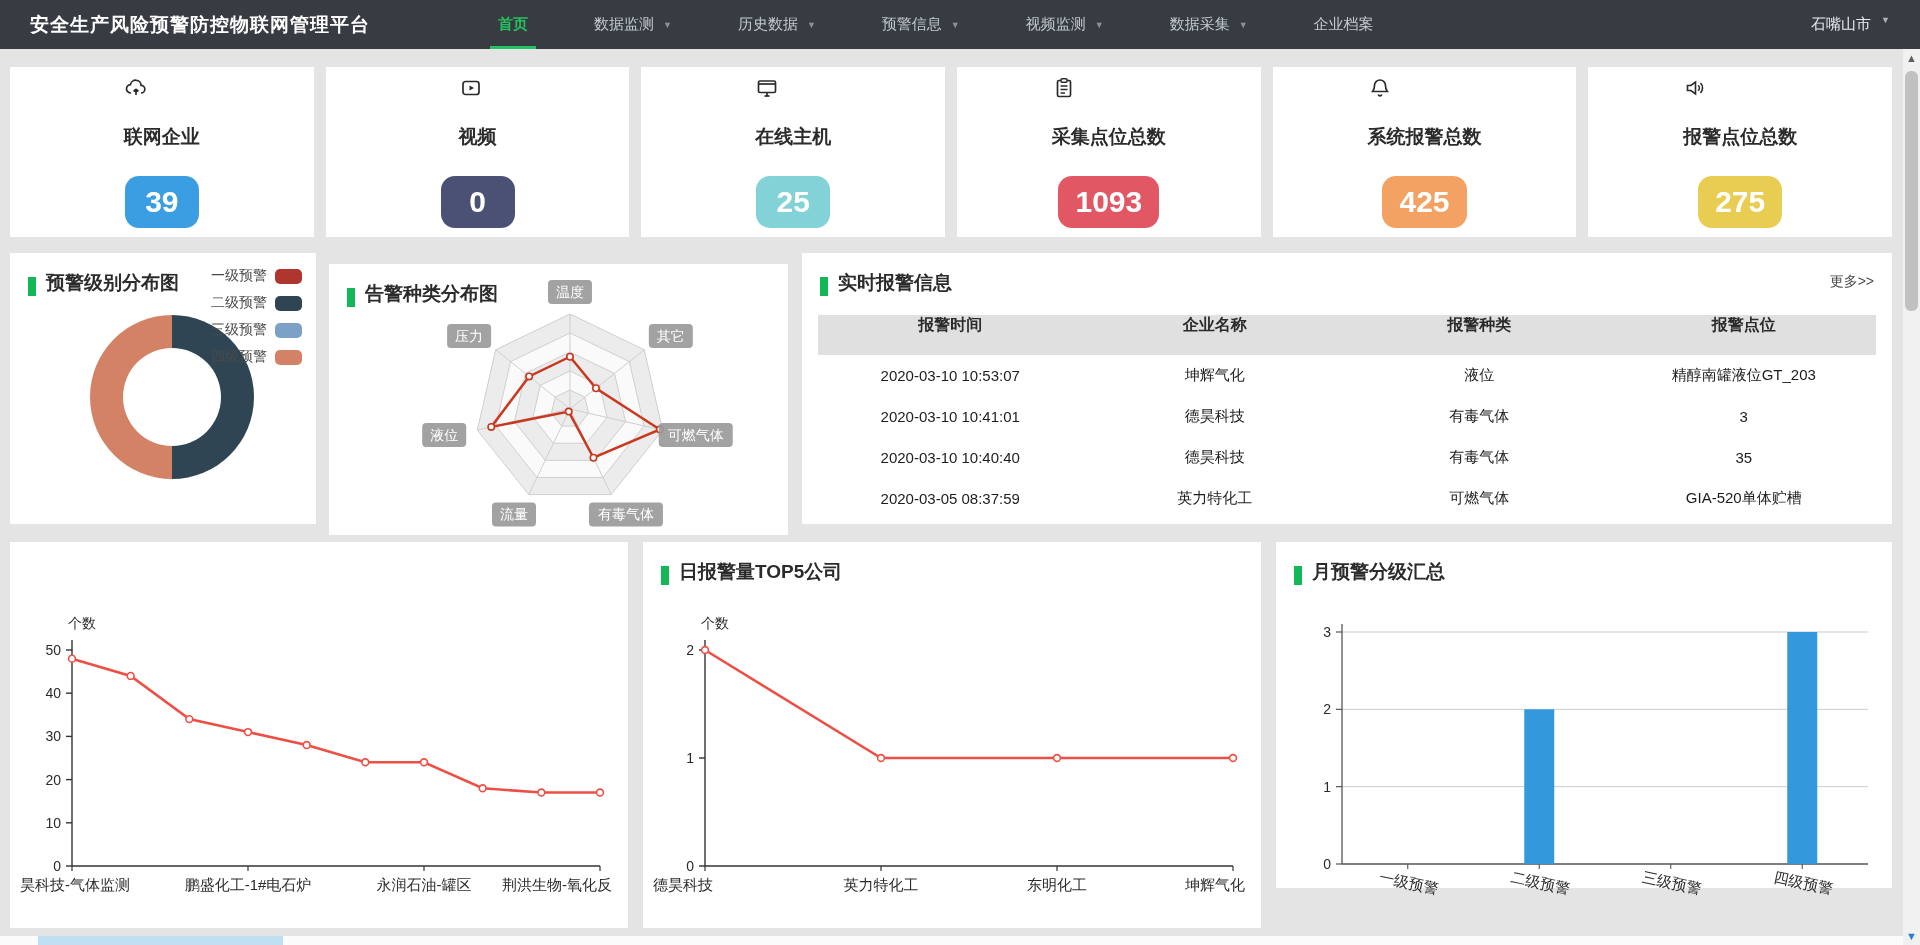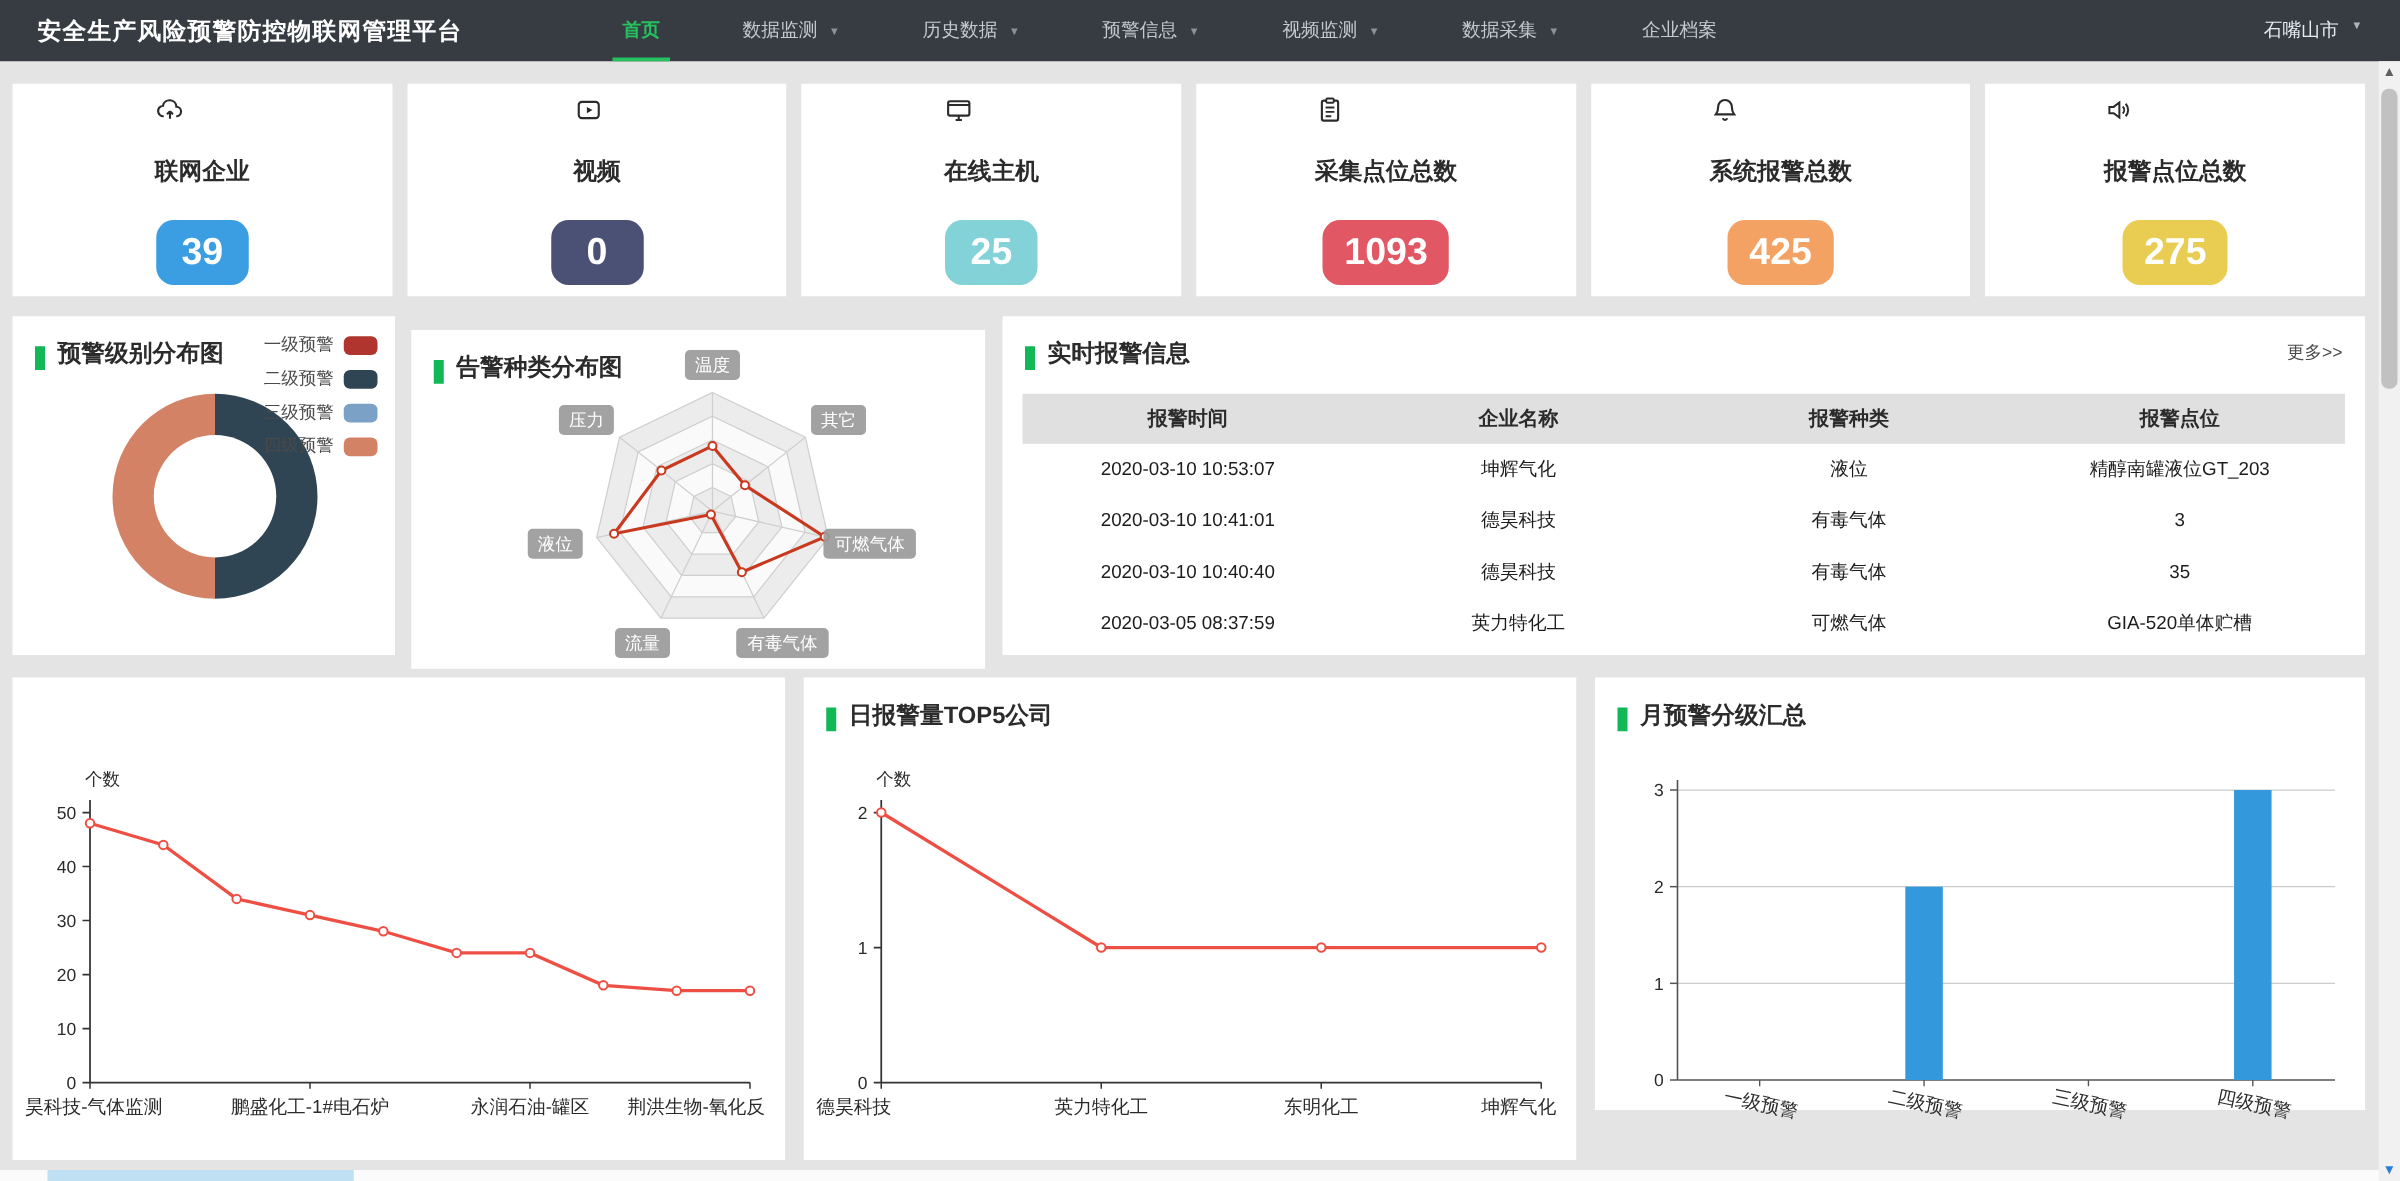--- a/index.html
+++ b/index.html
@@ -45,21 +45,21 @@
   
   .donut { position:absolute; left:80px; top:62px; width:164px; height:164px; border-radius:50%; }
   .donut-hole { position:absolute; left:113px; top:95px; width:98px; height:98px; border-radius:50%; background:#ffffff; }
   .donut-legend { position:absolute; top:14px; right:14px; display:flex; flex-direction:column; gap:9px; }
   .legend-item { display:flex; align-items:center; justify-content:flex-end; gap:8px; cursor:pointer; }
   .legend-item .lbl { font-size:14px; color:#4a4a4a; }
   .legend-item .pill { width:27px; height:15px; border-radius:5px; display:inline-block; }
 
   
   .rt-header { position:absolute; top:62px; left:16px; right:16px; height:40px; background:#e0e0e0;
-               display:flex; align-items:center; }
+               display:flex; align-items:flex-start; }
   .rt-header .cell { flex:1; text-align:center; font-size:16px; color:#2b2b2b; font-weight:bold; }
   .rt-rows { position:absolute; top:102px; left:16px; right:16px; }
   .rt-row { display:flex; align-items:center; height:41px; }
   .rt-row .cell { flex:1; text-align:center; font-size:15px; color:#1d1d1d; }
   .more-link { position:absolute; top:20px; right:18px; font-size:14px; color:#4a4a4a; cursor:pointer; }
 
   .chart-box { position:absolute; left:0; top:50px; right:0; bottom:6px; }
   .radar-box { position:absolute; left:0; top:0; right:0; bottom:0; }
 
   

